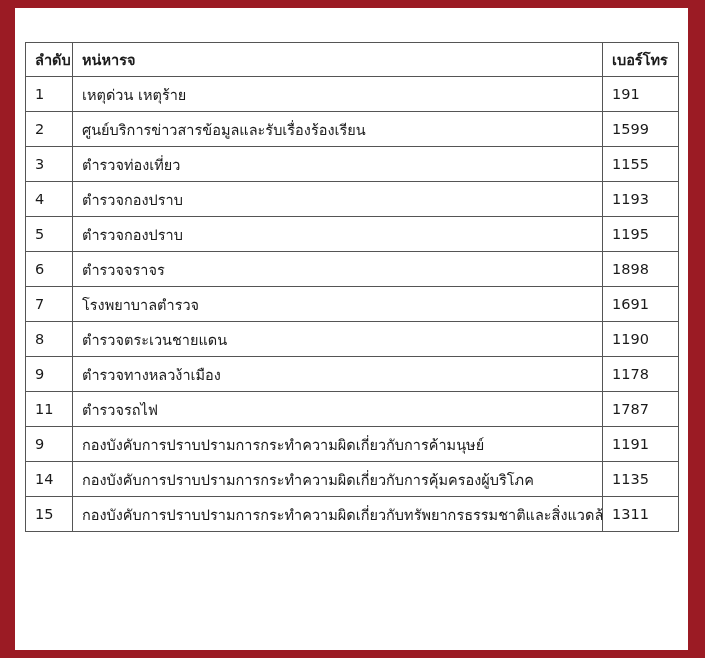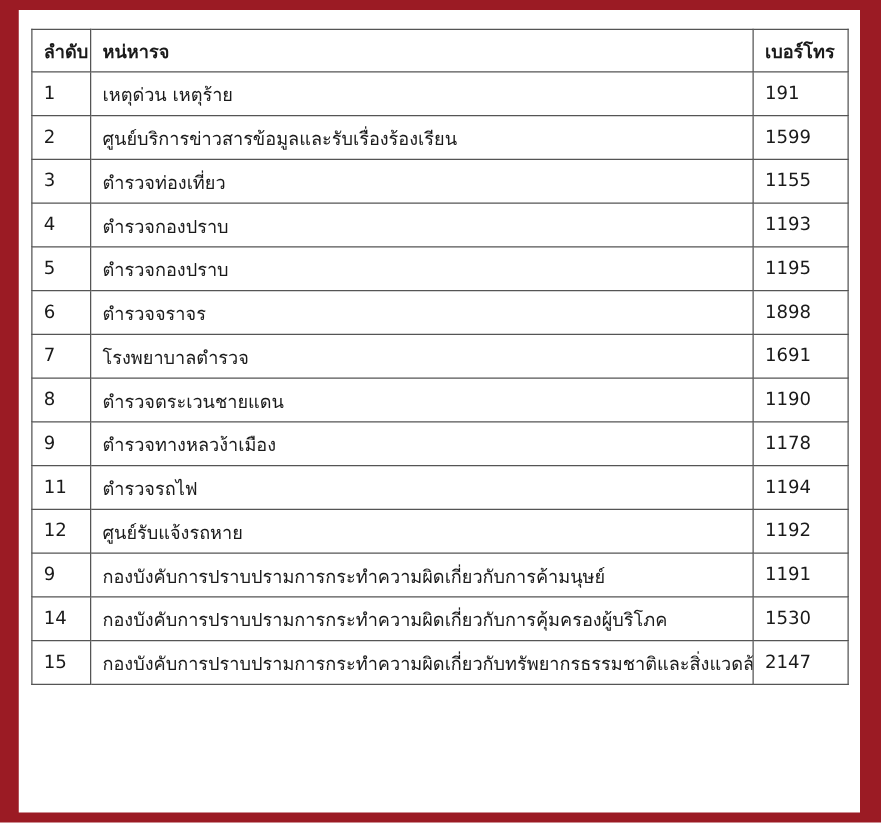--- a/index.html
+++ b/index.html
@@ -15,21 +15,21 @@
     width: 705px; height: 658px;
     border-style: solid;
     border-top-width: 8px;
     border-right-width: 17px;
     border-bottom-width: 8px;
     border-left-width: 15px;
     background: #ffffff;
   }
   table.phone-table {
     position: absolute;
-    left: 10px; top: 15px;
+    left: 10px; top: 34px;
     width: 653px;
     border-collapse: collapse;
     table-layout: fixed;
   }
   .phone-table col.c-no     { width: 47px; }
   .phone-table col.c-agency { width: 530px; }
   .phone-table col.c-phone  { width: 76px; }
   .phone-table th, .phone-table td {
     border: 1px solid #555555;
     height: 35px;
@@ -115,42 +115,37 @@
   <tr>
     <td>9</td>
     <td>ตำรวจทางหลวง้าเมือง</td>
     <td>1178</td>
   </tr>
 
 
   <tr>
     <td>11</td>
     <td>ตำรวจรถไฟ</td>
-    <td>1194</td>
+    <td>1787</td>
   </tr>
 
-  <tr>
-    <td>12</td>
-    <td>ศูนย์รับแจ้งรถหาย</td>
-    <td>1192</td>
-  </tr>
 
   <tr>
     <td>9</td>
     <td>กองบังคับการปราบปรามการกระทำความผิดเกี่ยวกับการค้ามนุษย์</td>
     <td>1191</td>
   </tr>
 
   <tr>
     <td>14</td>
     <td>กองบังคับการปราบปรามการกระทำความผิดเกี่ยวกับการคุ้มครองผู้บริโภค</td>
-    <td>1530</td>
+    <td>1135</td>
   </tr>
 
   <tr>
     <td>15</td>
     <td>กองบังคับการปราบปรามการกระทำความผิดเกี่ยวกับทรัพยากรธรรมชาติและสิ่งแวดล้อม</td>
-    <td>2147</td>
+    <td>1311</td>
   </tr>
 
 </tbody>
   </table>
 </div>
 
 </body></html>

